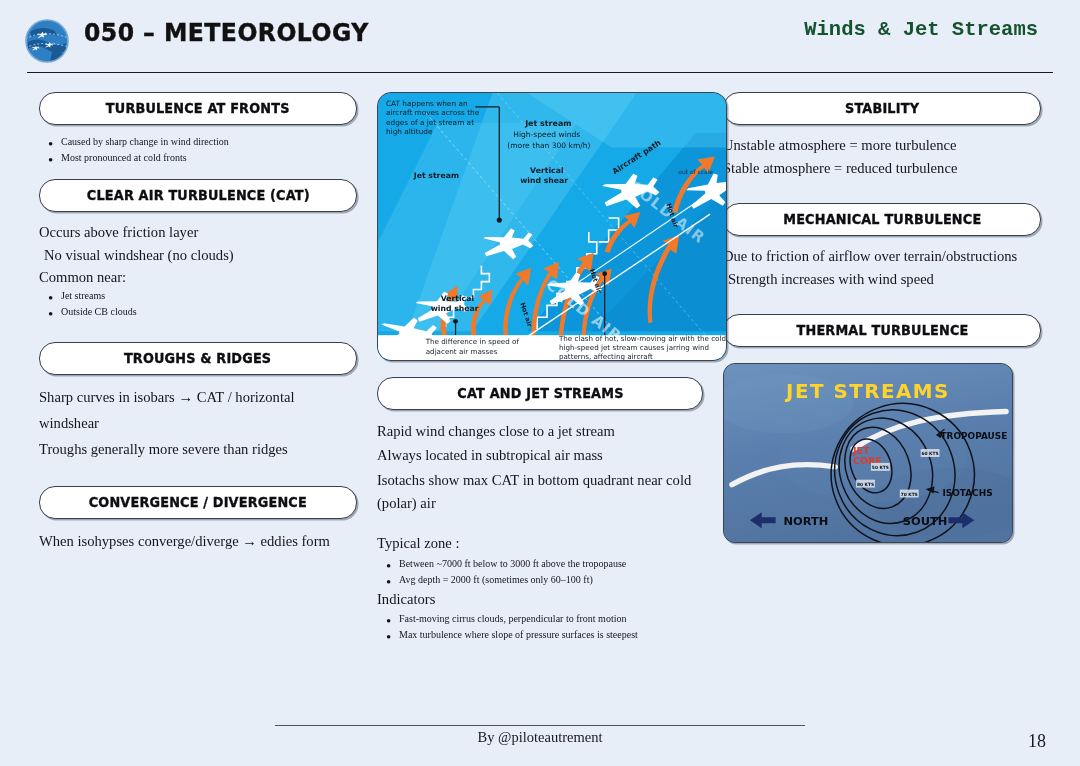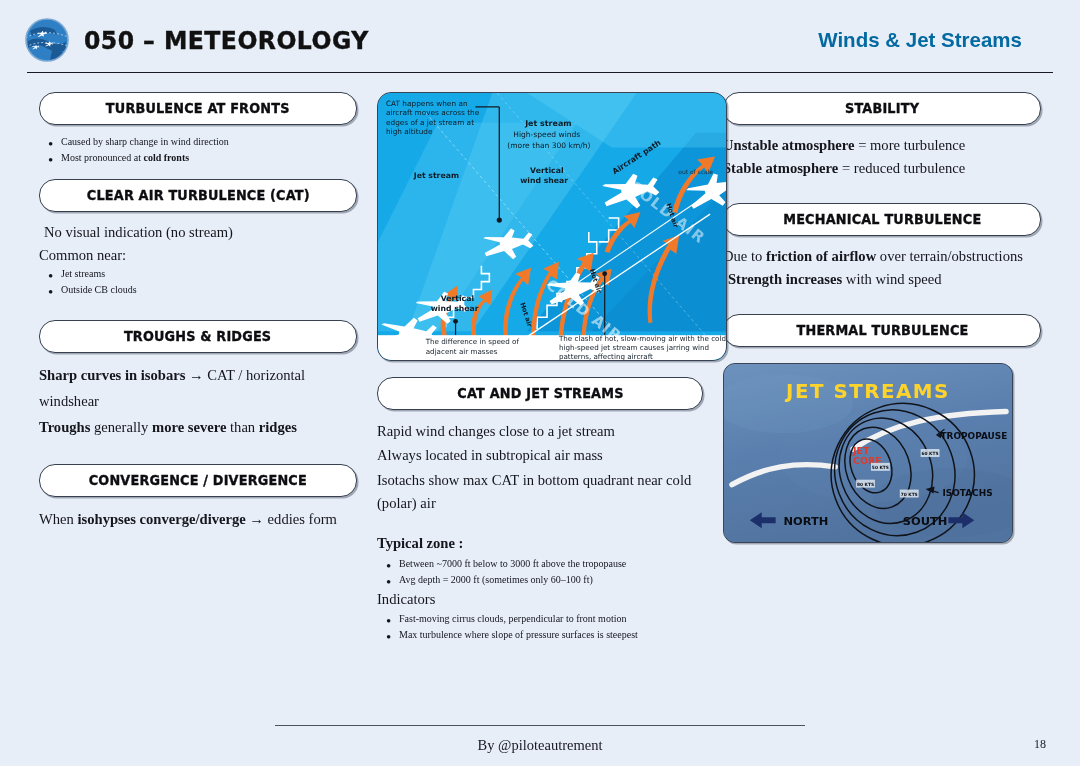--- a/index.html
+++ b/index.html
@@ -17,46 +17,45 @@
   .page {
     width: 1080px;
     height: 766px;
     position: relative;
     padding: 0;
   }
 
   
   .header {
     display: flex;
-    align-items: center;
-    padding: 18px 28px 0 24px;
+    padding: 18px 12px 0 24px;
     height: 62px;
   }
   .logo {
     width: 46px; height: 46px;
     flex: 0 0 46px;
     margin-right: 14px;
   }
   .page-title {
     font-family: "DejaVu Sans", sans-serif;
     font-weight: bold;
     font-size: 25px;
     letter-spacing: 0.5px;
     color: #111;
     -webkit-text-stroke: 0.4px #111;
     transform: scaleX(0.94);
     transform-origin: left center;
     white-space: nowrap;
   }
   .header-right {
     margin-left: auto;
-    font-family: Liberation Sans, sans-serif;
+    font-family: Liberation Mono, monospace;
     font-weight: bold;
     font-size: 20.5px;
-    color: #0369a1;
+    color: #14532d;
     padding-right: 30px;
     white-space: nowrap;
   }
   .header-rule {
     position: absolute;
     left: 27px;
     right: 27px;
     top: 72px;
     height: 0;
     border-top: 1.6px solid #1a1a24;
@@ -101,21 +100,21 @@
   
   .body-text {
     font-family: "Liberation Serif", serif;
     font-size: 14.6px;
     line-height: 1.45;
     color: #15151c;
     margin-bottom: 14px;
   }
   .body-text p { margin: 0 0 1px 0; }
   .body-text p.indent { padding-left: 5px; }
-  .body-text b { font-weight: bold; }
+  .body-text b { font-weight: normal; }
 
   ul.bullets {
     list-style: none;
     margin: 1px 0 0 0;
     padding: 0;
   }
   ul.bullets li {
     position: relative;
     padding-left: 22px;
     margin-bottom: 2px;
@@ -165,32 +164,32 @@
   .footer-rule {
     position: absolute;
     left: 275px;
     right: 275px;
     bottom: 40px;
     border-top: 1.4px solid #4b5260;
   }
   .footer-text {
     position: absolute;
     left: 0; right: 0;
-    bottom: 12px;
+    bottom: 20px;
     text-align: center;
     font-family: "Liberation Serif", serif;
     font-size: 14.5px;
     color: #181820;
   }
   .page-num {
     position: absolute;
     right: 34px;
     bottom: 14px;
     font-family: "Liberation Serif", serif;
-    font-size: 12px;
+    font-size: 18px;
     color: #181820;
   }
 </style>
 </head>
 <body>
 
 <div class="page">
 
   <div class="header">
     <div class="logo">
@@ -232,21 +231,22 @@
         <ul class="bullets">
           <li><span>Caused by sharp change in wind direction</span></li>
           <li>Most pronounced at <b>cold fronts</b></li>
         </ul>
       </div>
 
       <div class="pill">
         <span class="pill-text">CLEAR AIR TURBULENCE (CAT)</span>
       </div>
       <div class="body-text">
-        <p class="indent"><span>No visual indication (no stream)</span></p>
+        <p>Occurs above <b>friction layer</b></p>
+        <p class="indent"><span>No visual windshear (no clouds)</span></p>
         <p><span>Common near:</span></p>
         <ul class="bullets">
           <li><span>Jet streams</span></li>
           <li><span>Outside CB clouds</span></li>
         </ul>
       </div>
 
       <div class="spacer-sm"></div>
 
       <div class="pill">

